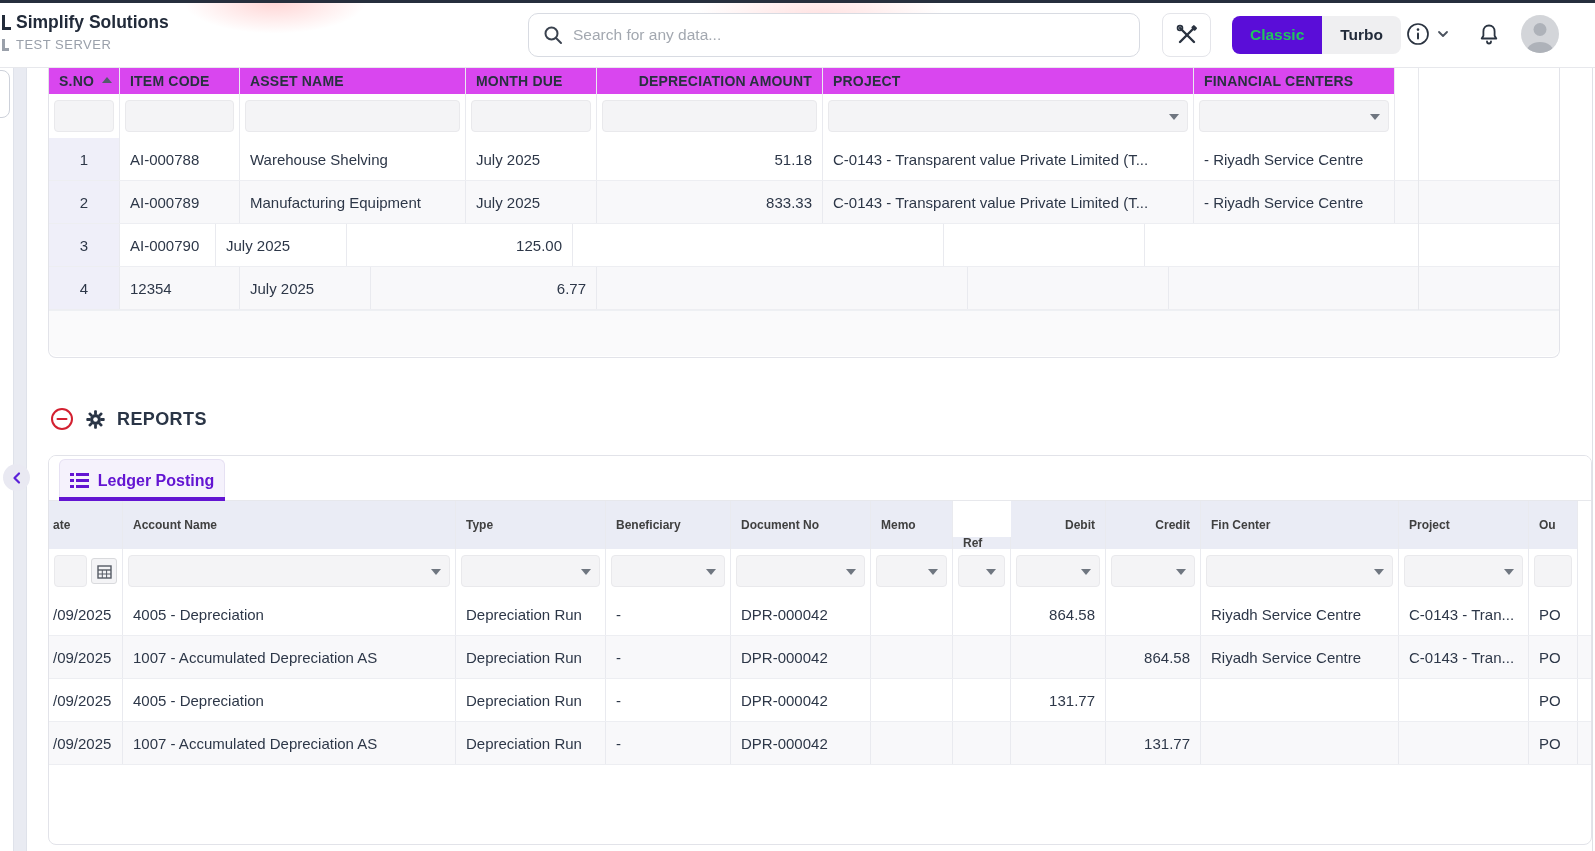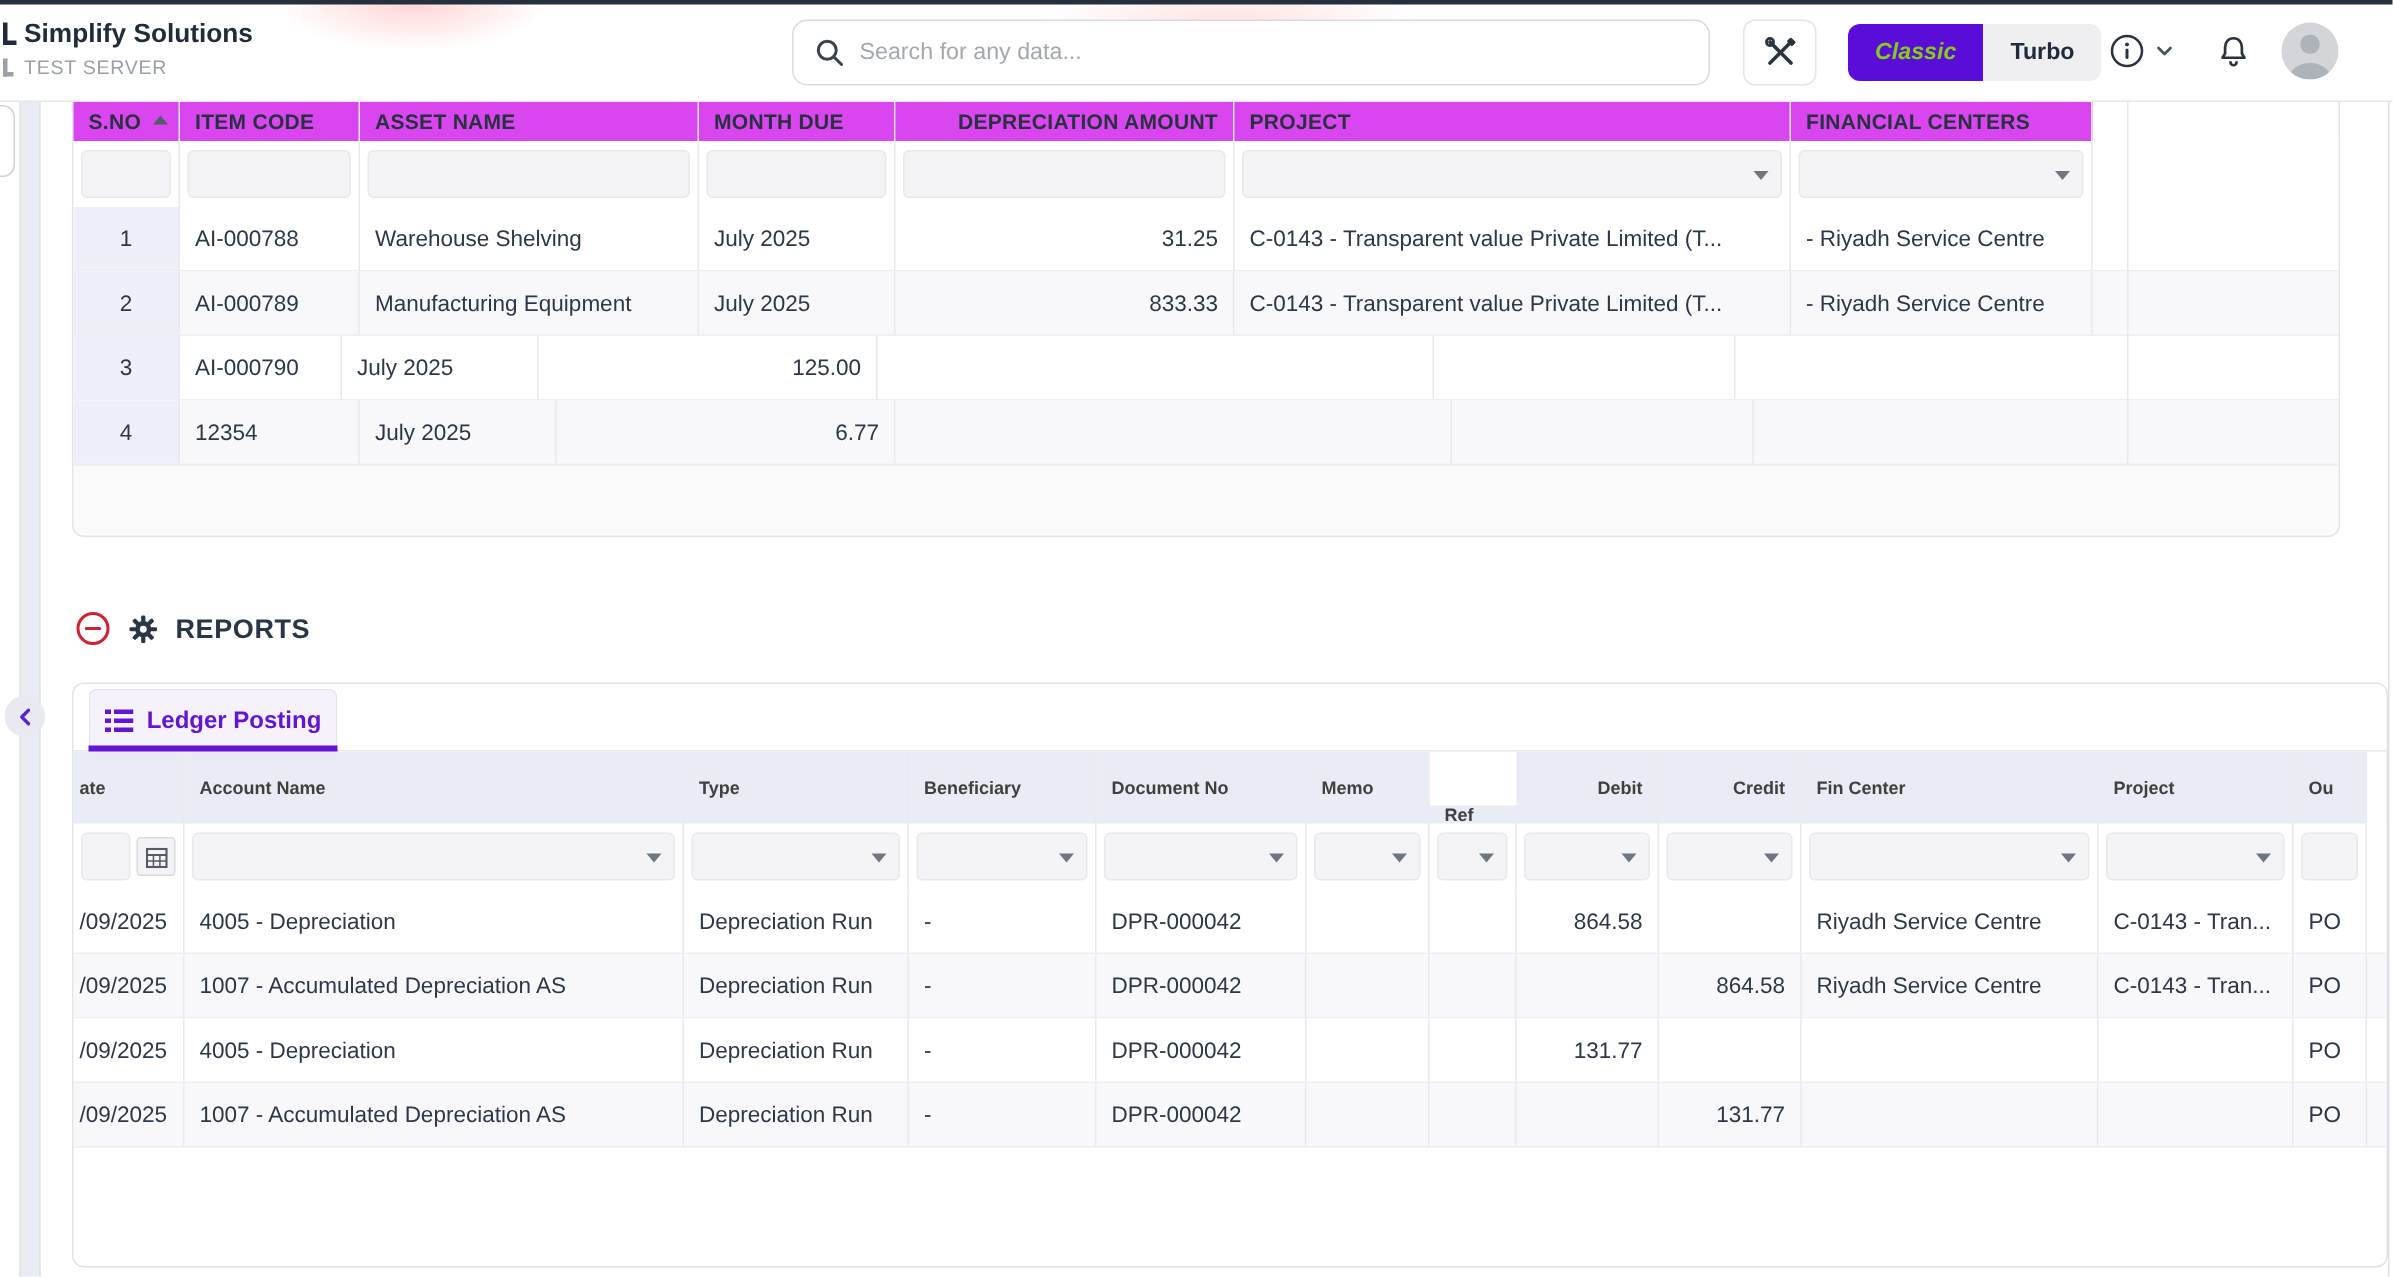--- a/index.html
+++ b/index.html
@@ -28,21 +28,21 @@
   #searchbox input::placeholder { color:#a3a8b0; }
   .search-ic { margin:0 10px 0 14px; }
 
   .iconbtn { position:absolute; top:13px; width:49px; height:44px; border:1px solid #e4e5ea;
     border-radius:8px; background:#fff; display:flex; align-items:center; justify-content:center; cursor:pointer; }
 
   #modetoggle { position:absolute; left:1232px; top:16px; height:38px; display:flex;
     border-radius:8px; overflow:hidden; }
   #modetoggle .seg { border:none; font-family:inherit; font-size:15.5px; font-weight:700;
     padding:0 18px; cursor:pointer; }
-  #seg-classic { background:#5a0dd8; color:#84cc16;font-style:italic; }
+  #seg-classic { background:#5a0dd8; color:#22c55e; }
   #seg-turbo   { background:#efeff1; color:#222b3a; }
 
   .nav-ic { position:absolute; top:0; height:68px; display:flex; align-items:center; cursor:pointer; }
 
   #avatar { position:absolute; left:1521px; top:15px; width:38px; height:38px; border-radius:50%;
     background:#d3d5d9; overflow:hidden; }
 
   
   #leftcutbox { position:absolute; left:-14px; top:70px; width:24px; height:48px; background:#fff;
     border:1px solid #cdd1da; border-radius:8px; }
@@ -220,36 +220,36 @@
           <span class="caret-down"></span>
         </div>
       </div>
     </div>
   <div id="t1-body">
       <div class="trow datarow">
         <div class="cell center sno" style="width: 71px;">1</div>
         <div class="cell" style="width: 120px;">AI-000788</div>
         <div class="cell" style="width: 226px;">Warehouse Shelving</div>
         <div class="cell" style="width: 131px;">July 2025</div>
-        <div class="cell right" style="width: 226px;">31.25</div>
+        <div class="cell right" style="width: 226px;">51.18</div>
         <div class="cell" style="width: 371px;">C-0143 - Transparent value Private Limited (T...</div>
         <div class="cell" style="width: 201px;">- Riyadh Service Centre</div>
       </div>
       <div class="trow datarow even">
         <div class="cell center sno" style="width: 71px;">2</div>
         <div class="cell" style="width: 120px;">AI-000789</div>
         <div class="cell" style="width: 226px;">Manufacturing Equipment</div>
         <div class="cell" style="width: 131px;">July 2025</div>
         <div class="cell right" style="width: 226px;">833.33</div>
         <div class="cell" style="width: 371px;">C-0143 - Transparent value Private Limited (T...</div>
         <div class="cell" style="width: 201px;">- Riyadh Service Centre</div>
       </div>
       <div class="trow datarow">
         <div class="cell center sno" style="width: 71px;">3</div>
-        <div class="cell" style="width: 108px;">AI-000790</div>
+        <div class="cell" style="width: 96px;">AI-000790</div>
         <div class="cell" style="width: 131px;">July 2025</div>
         <div class="cell right" style="width: 226px;">125.00</div>
         <div class="cell" style="width: 371px;"></div>
         <div class="cell" style="width: 201px;"></div>
       </div>
       <div class="trow datarow even">
         <div class="cell center sno" style="width: 71px;">4</div>
         <div class="cell" style="width: 120px;">12354</div>
         <div class="cell" style="width: 131px;">July 2025</div>
         <div class="cell right" style="width: 226px;">6.77</div>

